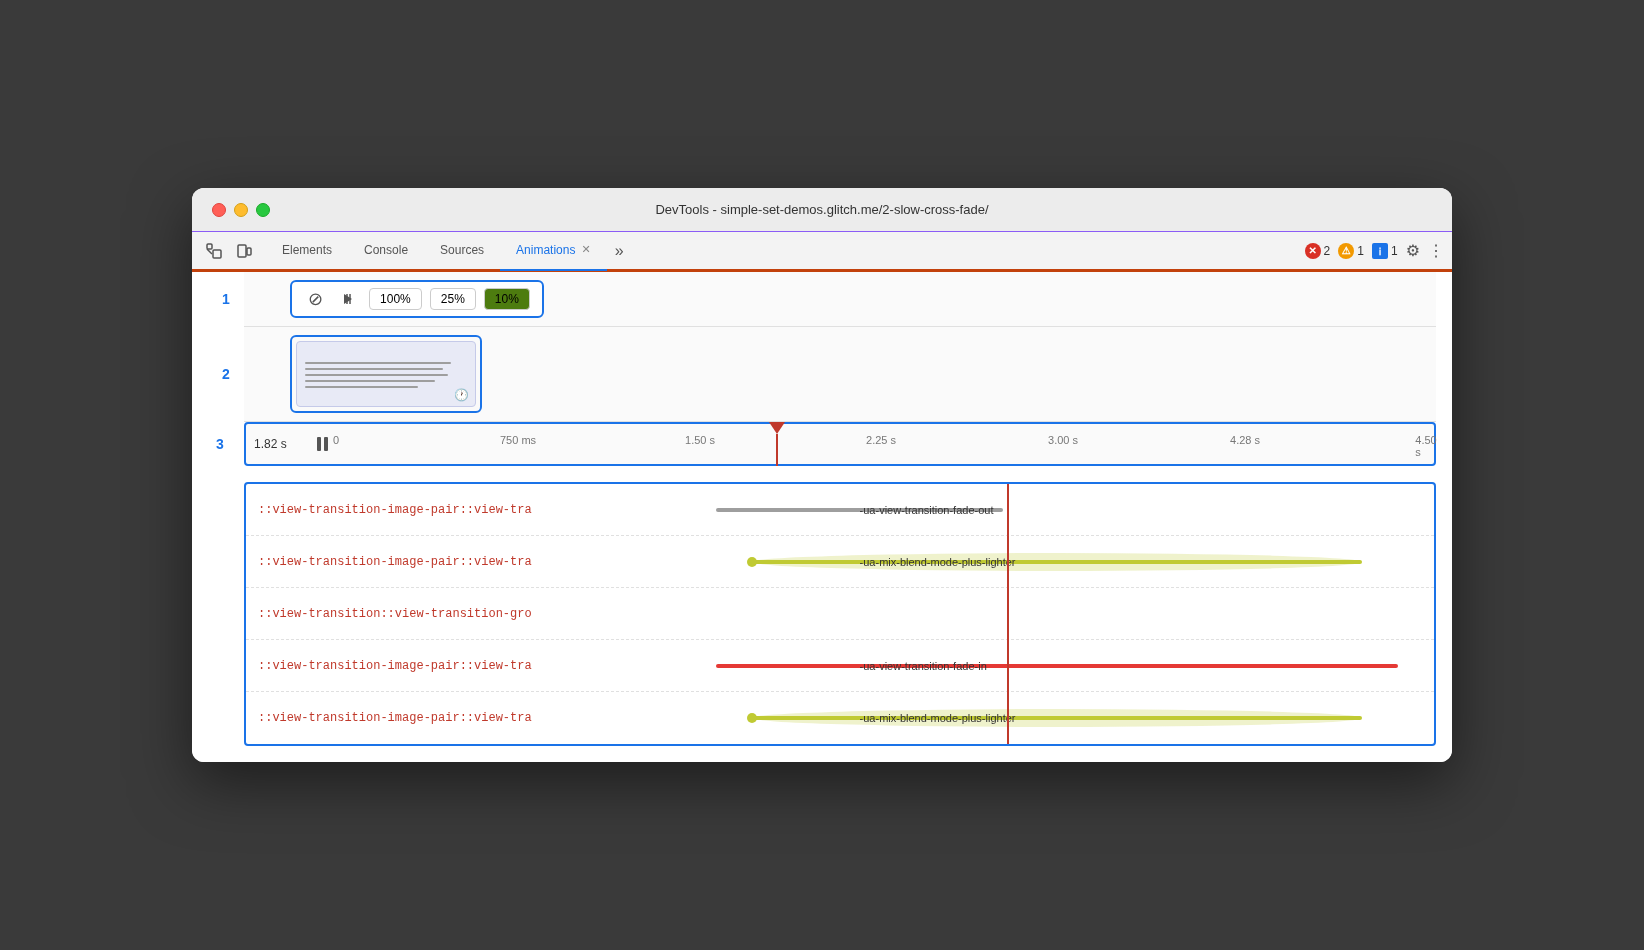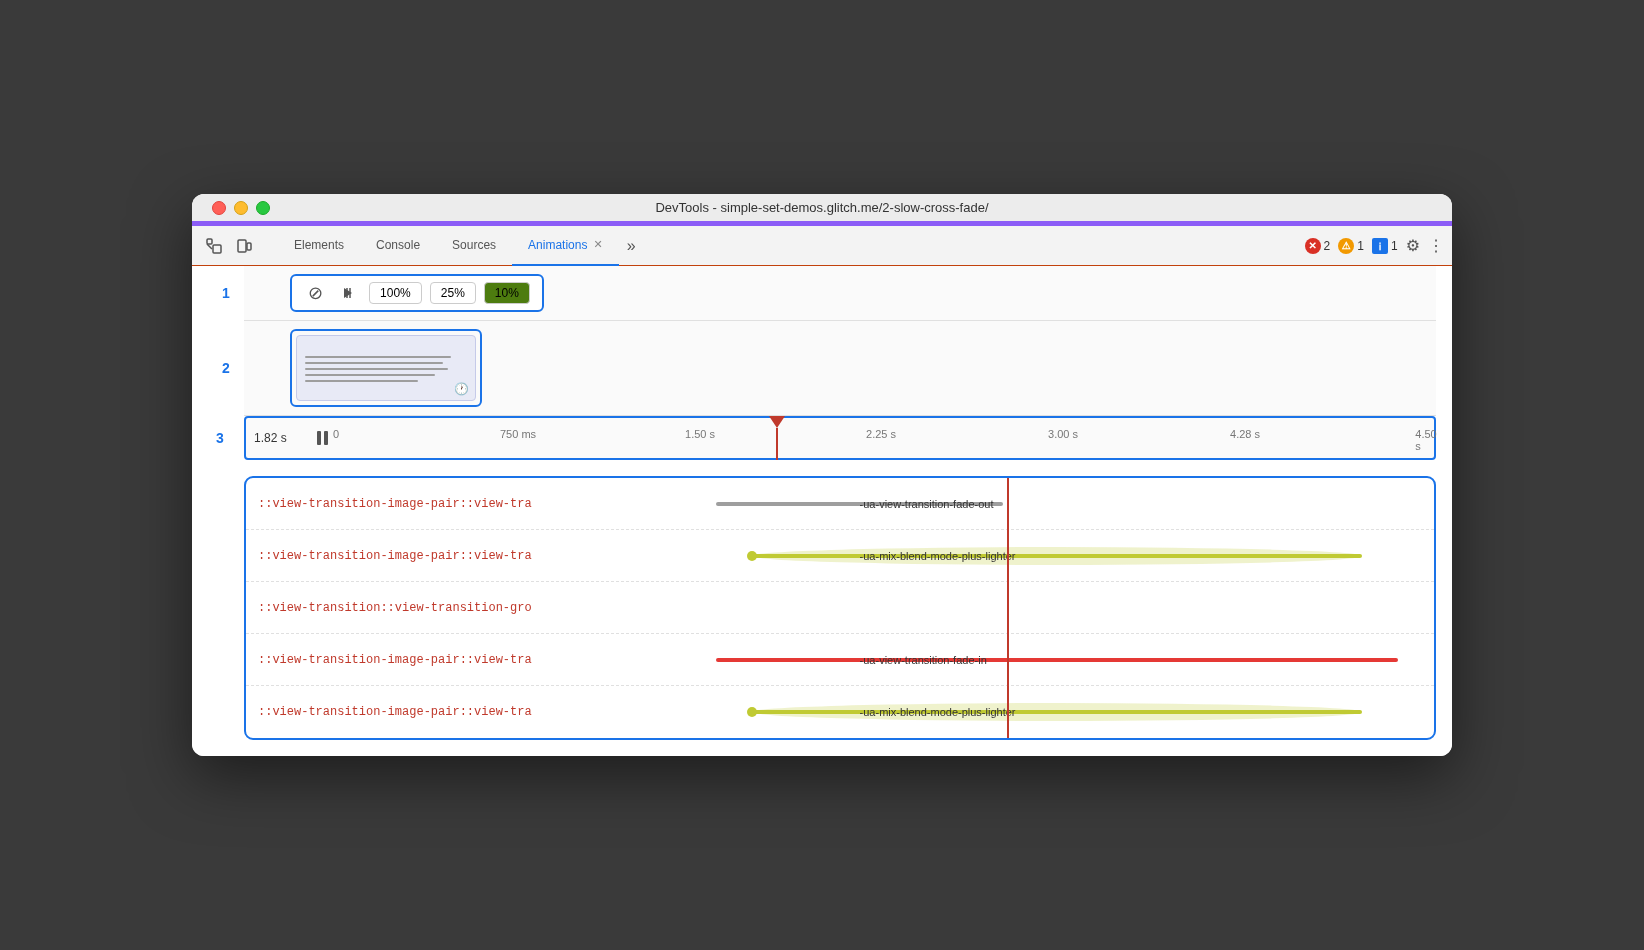--- a/index.html
+++ b/index.html
@@ -13,25 +13,25 @@
     }
     .window {
       width: 1260px;
       background: #ffffff;
       border-radius: 12px;
       box-shadow: 0 20px 60px rgba(0,0,0,0.5);
       overflow: hidden;
     }
     .titlebar {
       background: #ececec;
-      height: 32px;
+      height: 44px;
       display: flex;
       align-items: center;
       padding: 0 20px;
-      border-bottom: 5px solid #8b5cf6;
+      border-bottom: 1px solid #8b5cf6;
       position: relative;
     }
     .traffic-lights {
       display: flex;
       gap: 8px;
       align-items: center;
     }
     .traffic-light {
       width: 14px;
       height: 14px;
@@ -45,23 +45,23 @@
       left: 50%;
       transform: translateX(-50%);
       font-size: 13px;
       font-weight: 500;
       color: #333;
     }
     .toolbar {
       display: flex;
       align-items: center;
       height: 40px;
-      border-bottom: 1px solid #c2410c;
+      border-bottom: 3px solid #c2410c;
       padding: 0 8px;
-      gap: 12px;
+      gap: 0;
       background: #f3f3f3;
     }
     .toolbar-icons {
       display: flex;
       align-items: center;
       gap: 2px;
       margin-right: 8px;
     }
     .toolbar-icon-btn {
       width: 28px;
@@ -269,21 +269,21 @@
           <div style="position:absolute; left:66.7%; font-size:11px; color:#777; transform:translateX(-50%); top:12px;">3.00 s</div>
           <div style="position:absolute; left:83.4%; font-size:11px; color:#777; transform:translateX(-50%); top:12px;">4.28 s</div>
           <div style="position:absolute; left:100%; font-size:11px; color:#777; transform:translateX(-50%); top:12px;">4.50 s</div>
 
           <div style="position:absolute; left:40.5%; top:0; width:0; height:0; border-left:8px solid transparent; border-right:8px solid transparent; border-top:12px solid #c0392b; transform:translateX(-50%);"></div>
           <div style="position:absolute; left:40.5%; top:12px; width:2px; height:32px; background:#c0392b; transform:translateX(-50%);"></div>
         </div>
       </div>
     </div>
 
-    <div style="border: 2px solid #1a73e8; border-radius: 9px; margin-top: 16px; position:relative; overflow:hidden;">
+    <div style="border: 2px solid #1a73e8; border-radius: 4px; margin-top: 16px; position:relative; overflow:hidden;">
 
       <div style="position:absolute; left: calc(470px + 40.5% * (100% - 470px) / 100%); top:0; width:2px; height:100%; background:#c0392b; z-index:10; pointer-events:none;"></div>
 
       <div style="display:flex; align-items:center; height:52px; border-bottom:1px dashed #e0e0e0; position:relative;">
         <div style="width:470px; min-width:470px; padding:0 12px; font-size:12px; font-family:'Courier New',monospace; color:#c0392b; overflow:hidden; text-overflow:ellipsis; white-space:nowrap;">::view-transition-image-pair::view-tra</div>
         <div style="flex:1; height:100%; position:relative; overflow:hidden;">
 
           <div style="position:absolute; left:0%; width:40%; height:4px; background:#9e9e9e; top:50%; transform:translateY(-50%); border-radius:2px;"></div>
           <div style="position:absolute; left:20%; top:50%; transform:translateY(-50%); font-size:11px; color:#333; white-space:nowrap;">-ua-view-transition-fade-out</div>
         </div>

